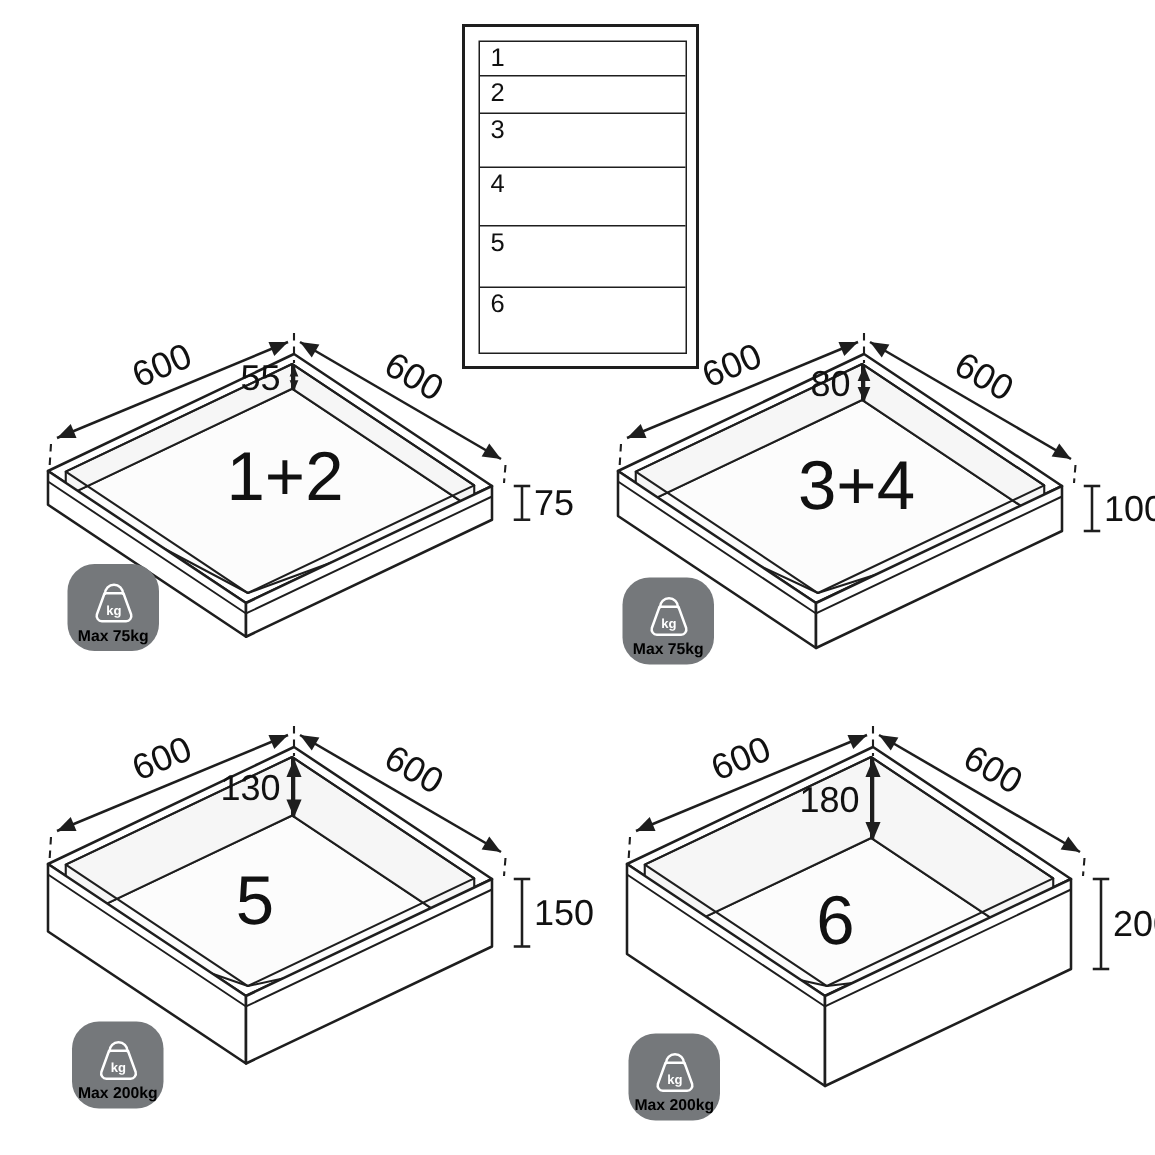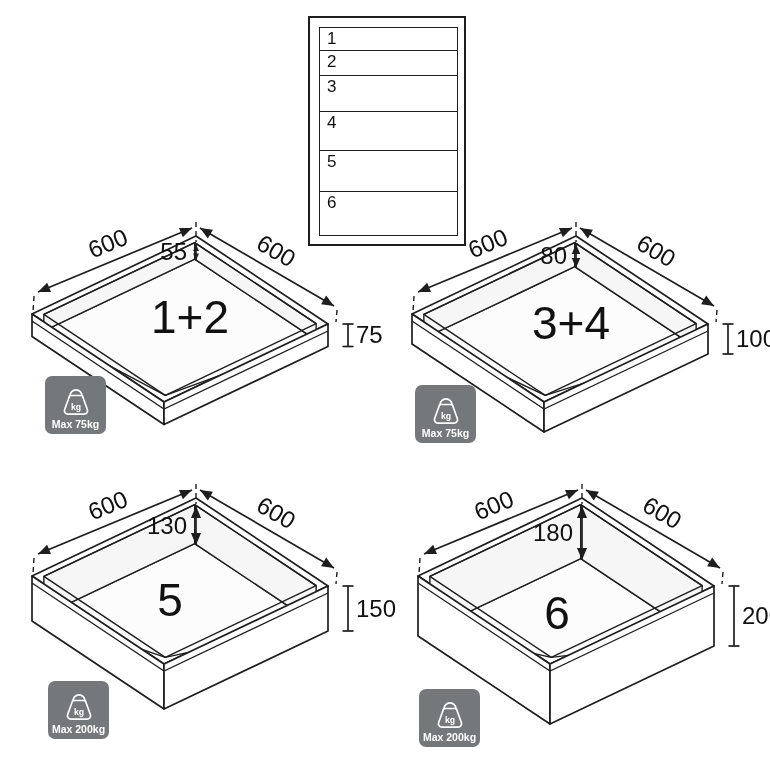--- a/index.html
+++ b/index.html
@@ -22,23 +22,23 @@
   .cab-row span{display:inline-block;margin:2px 0 0 7px;font-size:17px;line-height:1.1;color:#111;}
   
   .quad{position:absolute;width:382px;height:252px;}
   .quad svg{display:block;width:382px;height:252px;overflow:visible;}
   #q0{left:6px;top:222px;}
   #q1{left:386px;top:222px;}
   #q2{left:6px;top:484px;}
   #q3{left:392px;top:484px;}
   
   .badge{
-    position:absolute;width:61px;height:58px;background:#75787b;border-radius:7px;
+    position:absolute;width:61px;height:58px;background:#75787b;border-radius:18px;
     box-sizing:border-box;display:flex;flex-direction:column;align-items:center;
-    justify-content:flex-end;padding:4px 2px 5px;color:#ffffff;
+    justify-content:flex-end;padding:4px 2px 5px;color:#000000;
   }
   .badge svg{width:40px;height:31px;margin-bottom:1px;}
   .badge .kpath{fill:none;stroke:#fff;stroke-width:1.7;stroke-linejoin:round;stroke-linecap:round;}
   .badge .ktext{fill:#fff;font-family:"Liberation Sans",sans-serif;font-size:9px;font-weight:700;}
   .badge-text{font-size:10.5px;font-weight:700;line-height:1;white-space:nowrap;}
   #b0{left:45px;top:376px;}
   #b1{left:415px;top:385px;}
   #b2{left:48px;top:681px;}
   #b3{left:419px;top:689px;}
 </style>

